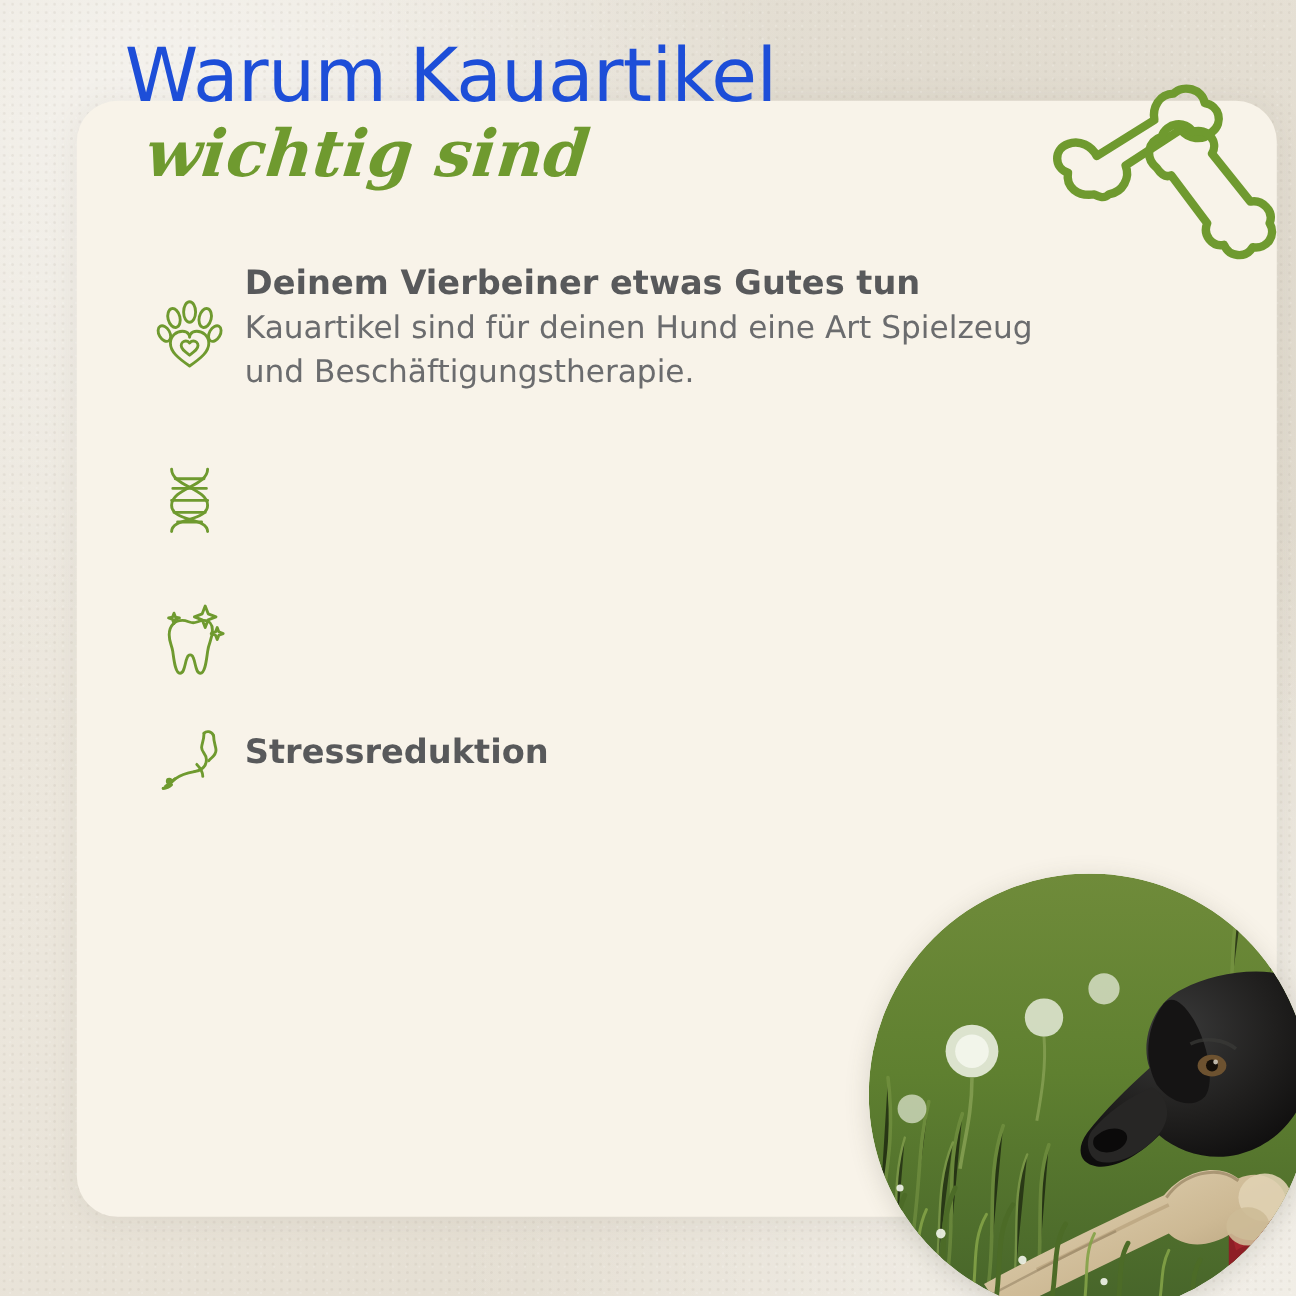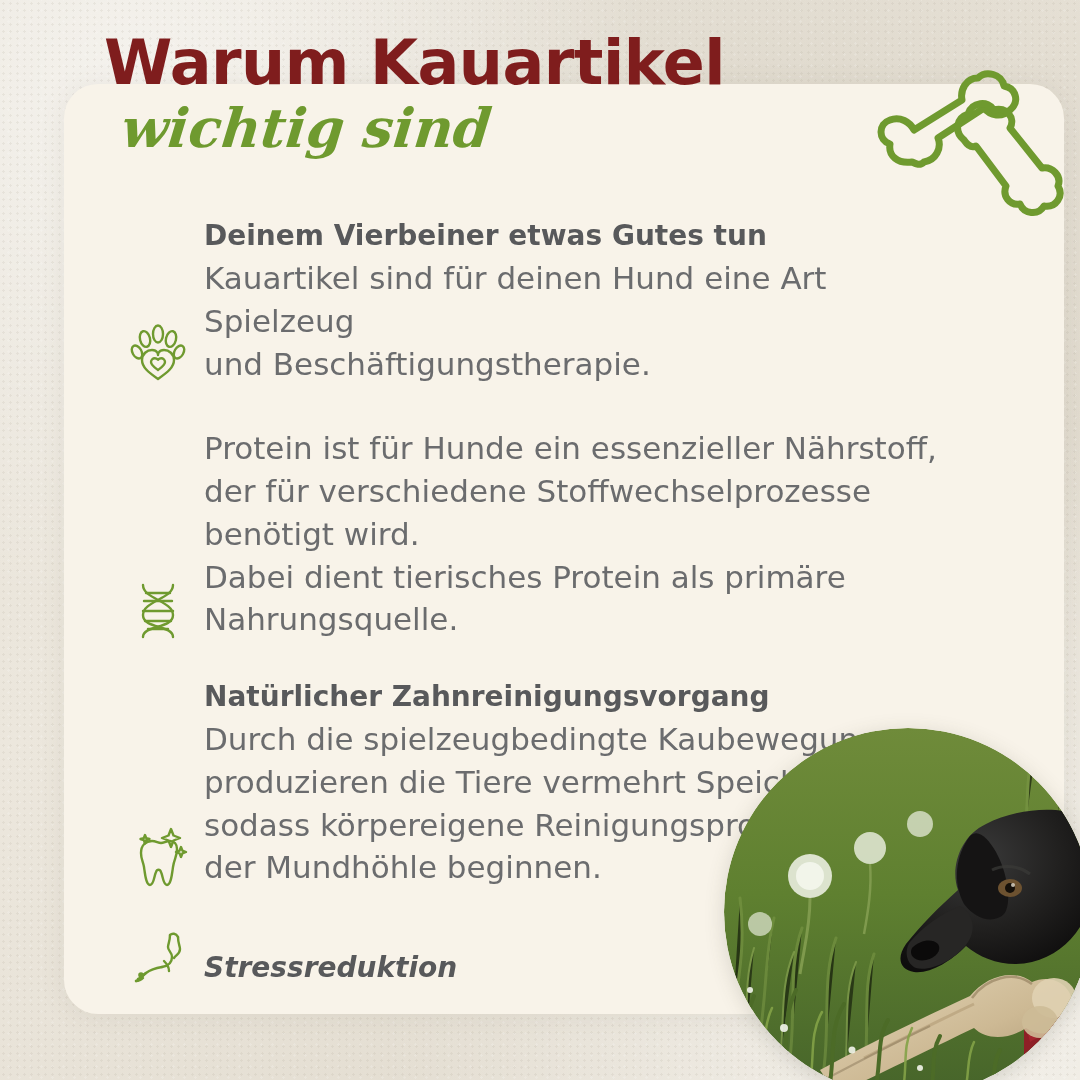--- a/index.html
+++ b/index.html
@@ -50,24 +50,24 @@
 
   
   .heading {
     position: absolute;
     left: 104px;
     top: 30px;
     width: 760px;
   }
   .heading-line1 {
     font-family: "DejaVu Sans", "Liberation Sans", sans-serif;
-    font-weight: 700;
+    font-weight: 400;
     font-size: 62px;
     letter-spacing: -0.5px;
-    color: #7f1d1d;
+    color: #1d4ed8;
     line-height: 1.05;
     margin: 0;
   }
   .heading-line2 {
     font-family: "DejaVu Serif", "Liberation Serif", serif;
     font-style: italic;
     font-weight: 700;
     font-size: 54px;
     color: #6f9a2f;
     margin: 4px 0 0 18px;
@@ -87,21 +87,21 @@
   
   .list {
     position: absolute;
     left: 112px;
     top: 216px;
     width: 840px;
   }
   .item {
     position: relative;
     display: flex;
-    align-items: flex-end;
+    align-items: center;
     margin-bottom: 34px;
   }
   .item-icon {
     width: 92px;
     min-width: 92px;
     padding-top: 16px;
     display: flex;
     justify-content: center;
   }
   .item-body {
@@ -110,32 +110,32 @@
   .item-title {
     font-family: "DejaVu Sans", "Liberation Sans", sans-serif;
     font-weight: 700;
     font-size: 28px;
     color: #58595b;
     margin: 0 0 4px 0;
     line-height: 1.25;
   }
   .item-text {
     font-family: "DejaVu Sans", "Liberation Sans", sans-serif;
-    font-size: 31px;
+    font-size: 26px;
     line-height: 1.38;
     color: #6b6c6e;
     margin: 0;
     white-space: pre-line;
   }
 
   
   .item.i1 { margin-bottom: 40px; }
   .item.i2 { margin-bottom: 36px; }
   .item.i3 { margin-bottom: 26px; }
-  .item.i4 { margin-bottom: 0; font-style: italic; }
+  .item.i4 { margin-bottom: 0; }
 
   
   .photo {
     position: absolute;
     right: -12px;
     bottom: -16px;
     width: 368px;
     height: 368px;
     border-radius: 50%;
     overflow: hidden;
@@ -193,43 +193,33 @@
     <div class="item-icon">
       <svg width="58" height="62" viewBox="0 0 58 62" fill="none" xmlns="http://www.w3.org/2000/svg">
         <g stroke="#6f9a2f" stroke-width="2.4" fill="none" stroke-linecap="round" stroke-linejoin="round">
           <path d="M14 6c0 14 30 16 30 30S14 46 14 58"></path>
           <path d="M44 6c0 14-30 16-30 30s30 10 30 22"></path>
           <path d="M17 14h24M15 22h28M14 32h30M16 42h26M19 50h20"></path>
         </g>
       </svg>
     </div>
     <div class="item-body">
-      <p class="item-text">Protein ist für Hunde ein essenzieller Nährstoff,
-der für verschiedene Stoffwechselprozesse benötigt wird.
-Dabei dient tierisches Protein als primäre Nahrungsquelle.</p>
     </div>
   </div>
 
   <div class="item i3">
     <div class="item-icon">
       <svg width="62" height="66" viewBox="0 0 62 66" fill="none" xmlns="http://www.w3.org/2000/svg">
         <g stroke="#6f9a2f" stroke-width="2.4" fill="none" stroke-linecap="round" stroke-linejoin="round">
           <path d="M18 24c0-8 5-12 11-12 4 0 6 2 9 2s5-2 9-2c4 0 7 3 7 8 0 8-3 10-4 18-1 7-2 18-6 18-4 0-4-9-6-13-1-3-4-3-5 0-2 4-2 13-6 13s-5-11-6-18c-1-6-3-8-3-14z" transform="translate(-4,6)"></path>
           <path d="M44 6l2.5 6.5L53 15l-6.5 2.5L44 24l-2.5-6.5L35 15l6.5-2.5z"></path>
           <path d="M54 24l1.4 3.6L59 29l-3.6 1.4L54 34l-1.4-3.6L49 29l3.6-1.4z"></path>
           <path d="M18 12l1.2 3.2L22.5 16l-3.3 1.2L18 20.5l-1.2-3.3L13.5 16l3.3-.8z"></path>
         </g>
       </svg>
-    </div>
-    <div class="item-body">
-      <p class="item-title">Natürlicher Zahnreinigungsvorgang</p>
-      <p class="item-text">Durch die spielzeugbedingte Kaubewegung
-produzieren die Tiere vermehrt Speichel,
-sodass körpereigene Reinigungsprozesse in
-der Mundhöhle beginnen.</p>
     </div>
   </div>
 
   <div class="item i4">
     <div class="item-icon">
       <svg width="64" height="58" viewBox="0 0 64 58" fill="none" xmlns="http://www.w3.org/2000/svg">
         <g stroke="#6f9a2f" stroke-width="2.4" fill="none" stroke-linecap="round" stroke-linejoin="round">
           <path d="M44 4c0 6-2 9-2 12 0 4 4 5 4 10 0 6-4 9-10 10"></path>
           <path d="M52 6c0 6 2 9 2 12 0 5-4 6-6 9"></path>
           <path d="M44 4c2-2 6-2 8 2"></path>

